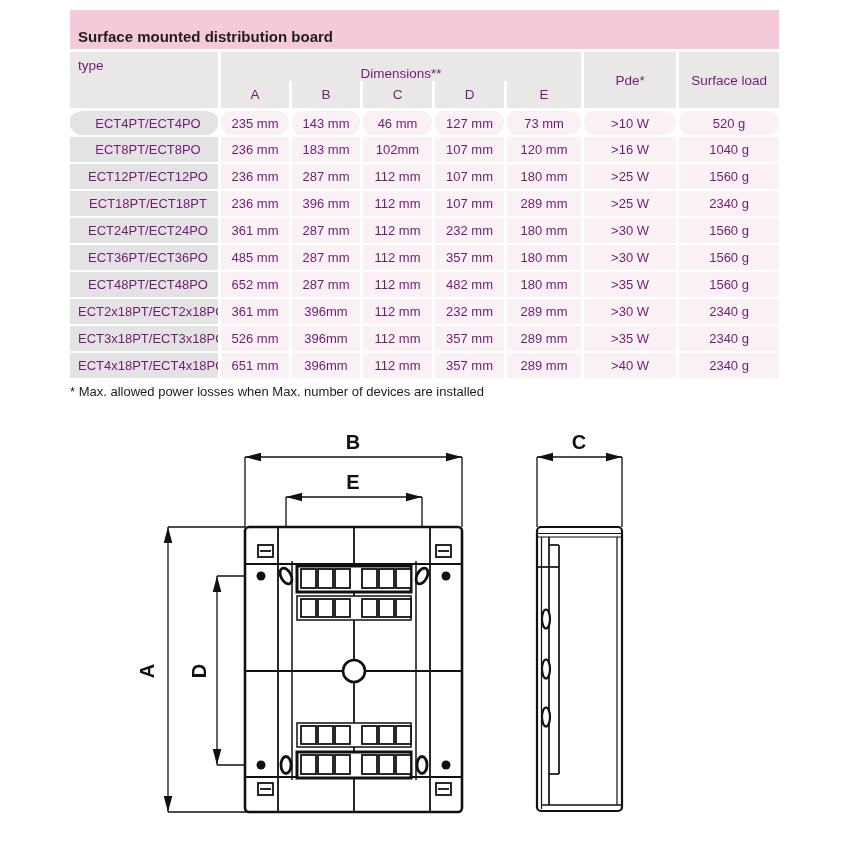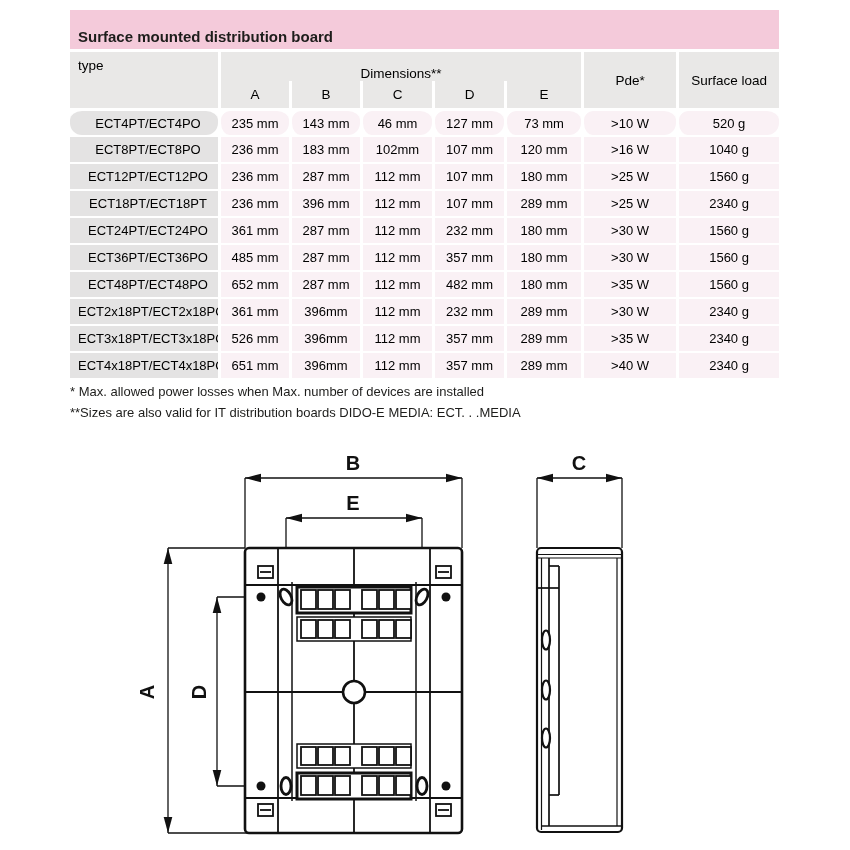--- a/index.html
+++ b/index.html
@@ -15,21 +15,21 @@
     padding: 18px 8px 4px 8px;
     margin-bottom: 3px;
   }
 
   table.spec {
     width: 709px;
     border-collapse: separate;
     border-spacing: 0;
     table-layout: fixed;
     font-size: 13px;
-    color: #000000;
+    color: #701a75;
   }
   table.spec th { font-weight: normal; font-size: 13.5px; }
   table.spec th, table.spec td {
     text-align: center;
     vertical-align: middle;
     height: 27px;
     overflow: hidden;
     white-space: nowrap;
   }
   .hd { background: #e9e8e7; }
@@ -187,21 +187,20 @@
         <td class="gapL">357 mm</td>
         <td class="gapL">289 mm</td>
         <td class="gapL">&gt;40 W</td>
         <td class="gapL">2340 g</td>
       </tr>
     </tbody>
   </table>
 
   <div class="footnotes">
     <div>* Max. allowed power losses when Max. number of devices are installed</div>
-    <div>**Sizes are also valid for IT distribution boards DIDO-E MEDIA: ECT. . .MEDIA</div>
   </div>
 
   <div class="diagram-wrap">
     <svg width="709" height="412" viewBox="0 0 709 412">
 
       <g stroke="#111111" stroke-width="1.3" fill="none">
 
         <line x1="175" y1="48" x2="392" y2="48"></line>
         <line x1="175" y1="48" x2="175" y2="118"></line>
         <line x1="392" y1="48" x2="392" y2="118"></line>

